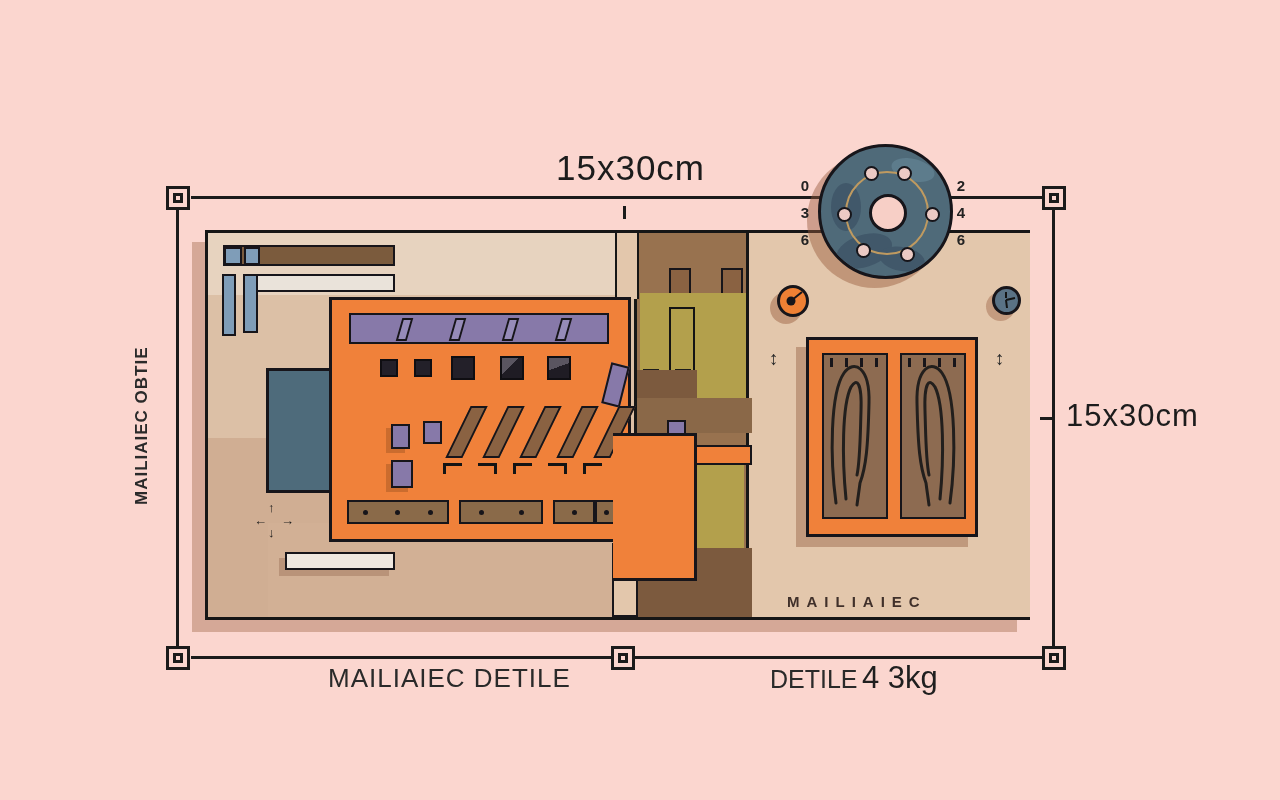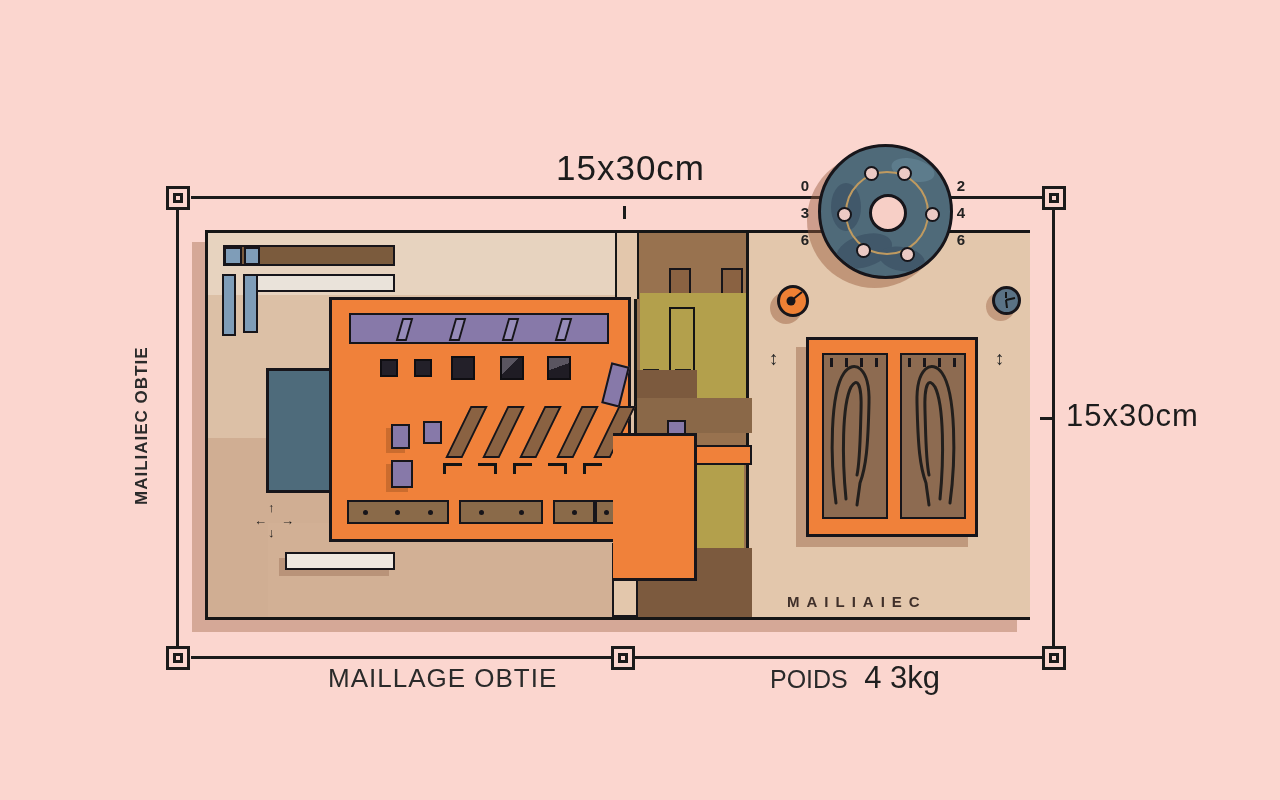--- a/index.html
+++ b/index.html
@@ -227,20 +227,20 @@
     <span class="num">6</span>
   </div>
 
   <div class="dimtext" style="left:556px;top:148px;">15x30cm</div>
 
   <div class="dimtext" style="left:1066px;top:398px;font-size:31px;">15x30cm</div>
 
   <div class="abs" style="left:132px;top:325px;height:180px;writing-mode:vertical-rl;transform:rotate(180deg);
               font-size:17px;font-weight:bold;letter-spacing:1px;color:#2a2a2a;">MAILIAIEC OBTIE</div>
 
-  <div class="abs" style="left:328px;top:663px;font-size:26px;letter-spacing:1px;color:#2a2a2a;">MAILLAGE OBTIE</div>
+  <div class="abs" style="left:328px;top:663px;font-size:26px;letter-spacing:1px;color:#2a2a2a;">MAILIAIEC DETILE</div>
 
   <div class="abs" style="left:770px;top:660px;">
-    <span style="font-size:25px;color:#2a2a2a;vertical-align:baseline;">POIDS</span>
-    <span style="font-size:31px;color:#1f1f1f;margin-left:12px;">4 3kg</span>
+    <span style="font-size:25px;color:#2a2a2a;vertical-align:baseline;">DETILE</span>
+    <span style="font-size:31px;color:#1f1f1f;">4 3kg</span>
   </div>
 
 </div>
 
 </body></html>

